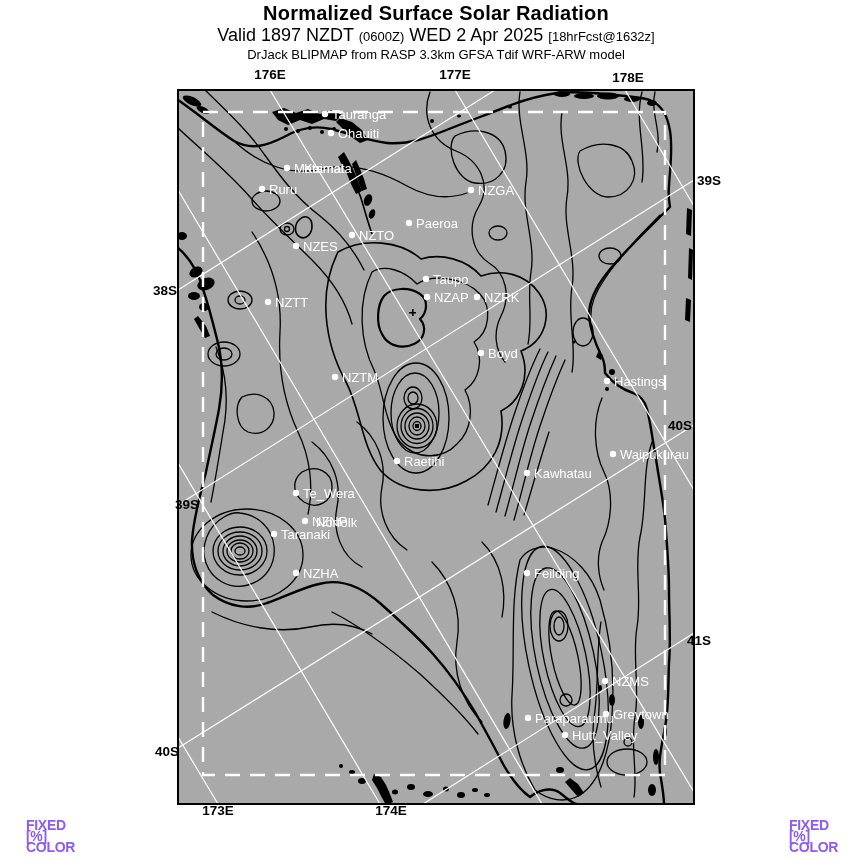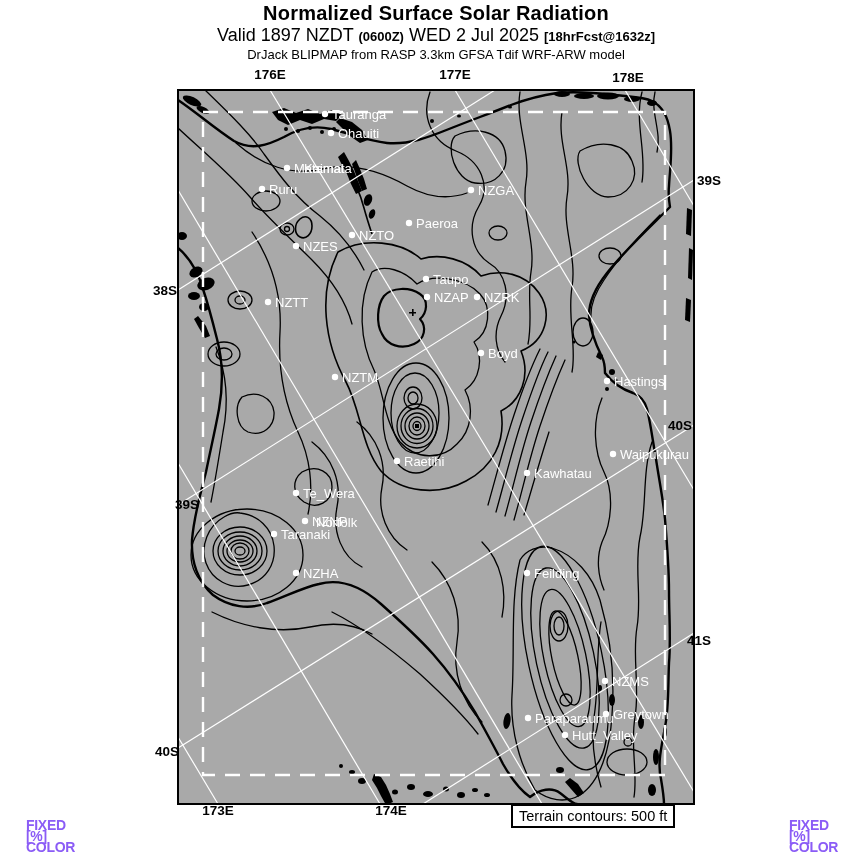--- a/index.html
+++ b/index.html
@@ -2,21 +2,21 @@
 <html><head>
 <meta charset="utf-8">
 <style>
   html,body{margin:0;padding:0;background:#ffffff;width:850px;height:860px;overflow:hidden;
             font-family:"Liberation Sans", sans-serif;}
   #page{position:relative;width:706px;height:860px;}
   
   #header{position:absolute;top:1px;left:20px;width:832px;text-align:center;color:#000;}
   #title{font-size:20px;font-weight:bold;letter-spacing:.2px;line-height:24px;}
   #valid-line{font-size:18px;line-height:20px;}
-  #valid-line .sm{font-size:13px;font-weight:bold;}
+  #valid-line .sm{font-size:13px;}
   #model-line{font-size:13px;line-height:16px;}
   
   #map-svg{position:absolute;left:0;top:0;}
   .tc{stroke:#000;stroke-width:1.3;fill:none;stroke-linejoin:round;stroke-linecap:round;}
   .tc2{stroke:#000;stroke-width:1.6;fill:none;stroke-linejoin:round;}
   .coast{stroke:#000;stroke-width:2.4;fill:none;stroke-linejoin:round;stroke-linecap:round;}
   .blob{fill:#000;stroke:none;}
   #graticule-layer line{stroke:#ffffff;stroke-width:1.2;}
   #domain-rect{fill:none;stroke:#ffffff;stroke-width:2.4;stroke-dasharray:15 10;}
   #frame-rect{fill:none;stroke:#000000;stroke-width:2;}
@@ -32,21 +32,21 @@
   #stamp-left{left:26px;top:820px;}
   #stamp-right{left:789px;top:820px;}
 </style>
 </head>
 <body>
 
 <div id="page">
 
   <div id="header">
     <div id="title">Normalized Surface Solar Radiation</div>
-    <div id="valid-line"><span>Valid 1897 NZDT </span><span class="sm">(0600Z)</span><span> WED 2 Jul 2025 </span><span class="sm">[18hrFcst@1632z]</span></div>
+    <div id="valid-line"><span>Valid 1897 NZDT </span><span class="sm">(0600Z)</span><span> WED 2 Apr 2025 </span><span class="sm">[18hrFcst@1632z]</span></div>
     <div id="model-line">DrJack BLIPMAP from RASP 3.3km GFSA Tdif WRF-ARW model</div>
   </div>
 
   <svg id="map-svg" width="850" height="860" viewBox="0 0 850 860">
     <defs>
       <clipPath id="map-clip">
           <rect x="178" y="90" width="516" height="714"></rect>
         </clipPath>
     </defs>
 
@@ -290,21 +290,20 @@
         <text x="391" y="815" text-anchor="middle">174E</text>
         <text x="177" y="295" text-anchor="end">38S</text>
         <text x="199" y="509" text-anchor="end">39S</text>
         <text x="179" y="756" text-anchor="end">40S</text>
         <text x="697" y="185" text-anchor="start">39S</text>
         <text x="668" y="430" text-anchor="start">40S</text>
         <text x="687" y="645" text-anchor="start">41S</text>
       </g>
   </svg>
 
-  <div id="legend-box">Terrain contours: 500 ft</div>
 
   <div id="stamp-left" class="stamp">
     <div>FIXED</div>
     <div>[%]</div>
     <div>COLOR</div>
   </div>
   <div id="stamp-right" class="stamp">
     <div>FIXED</div>
     <div>[%]</div>
     <div>COLOR</div>

